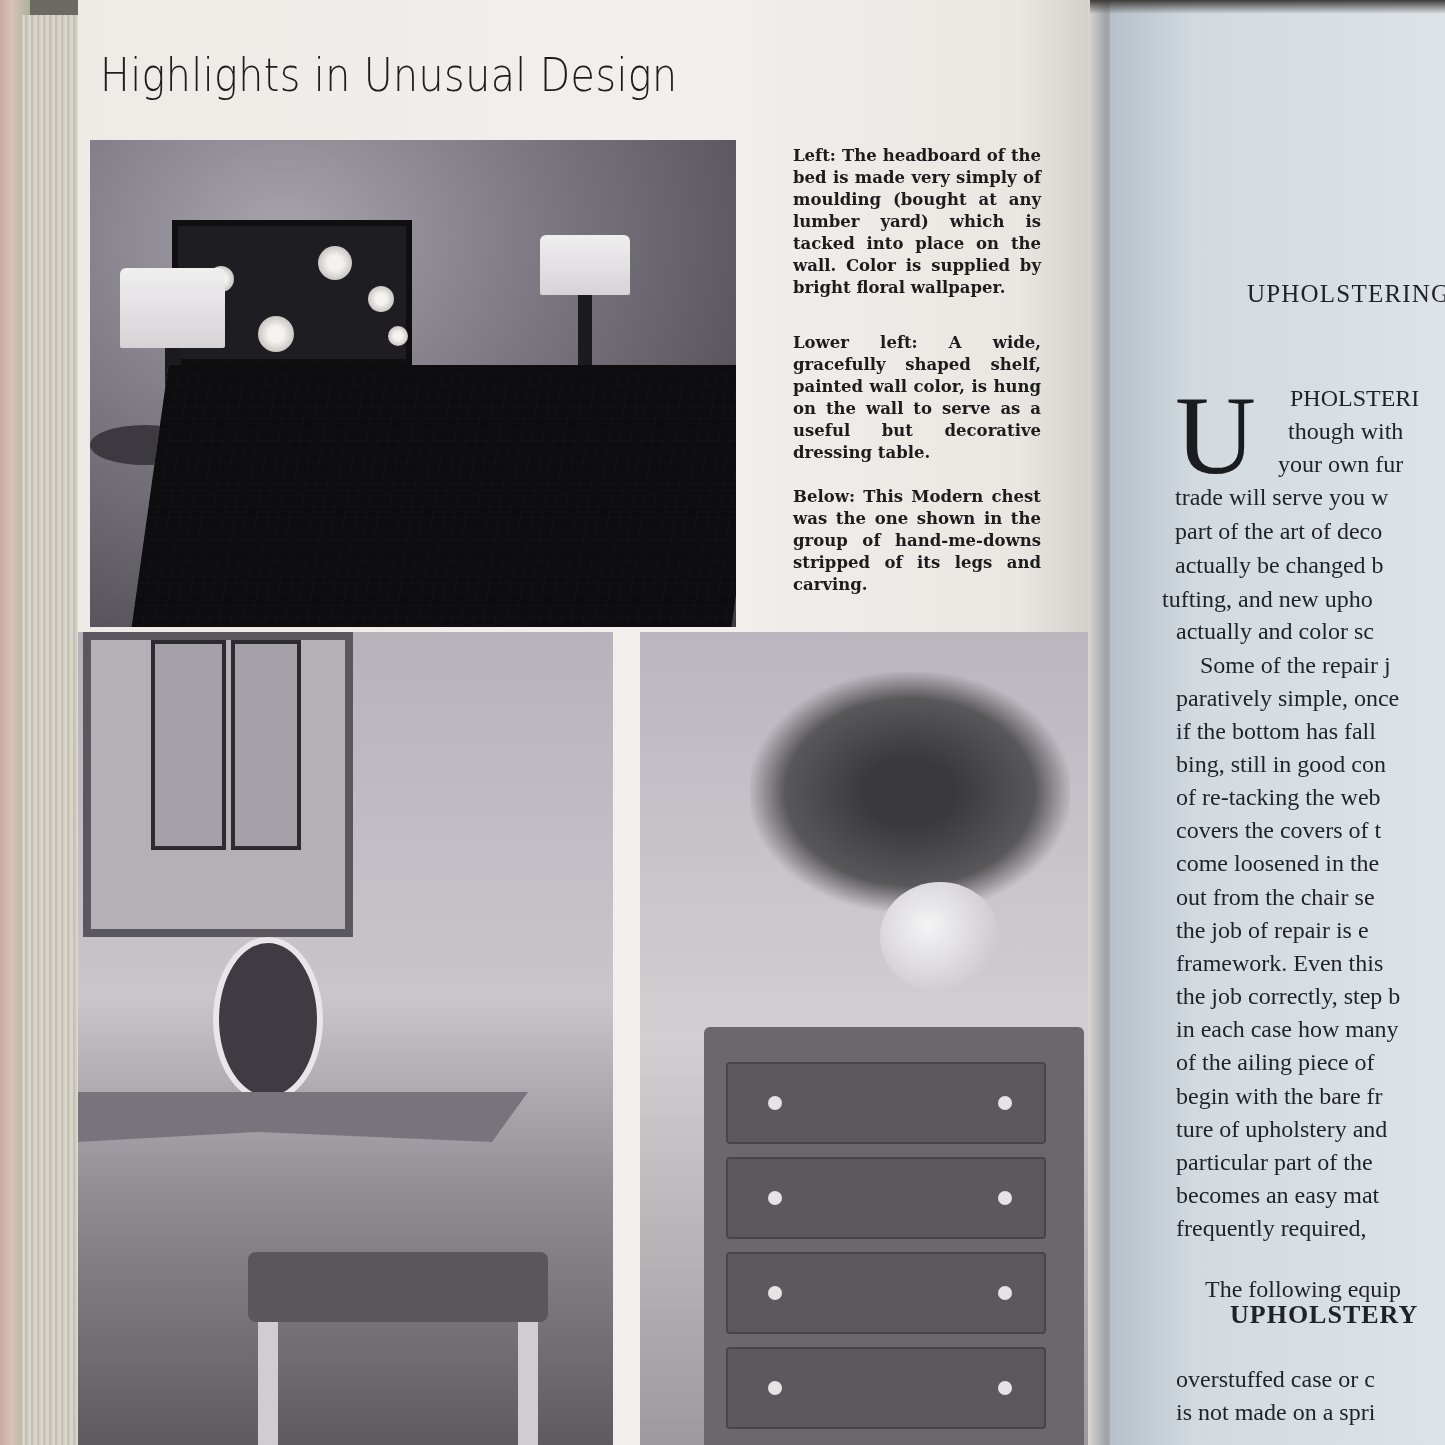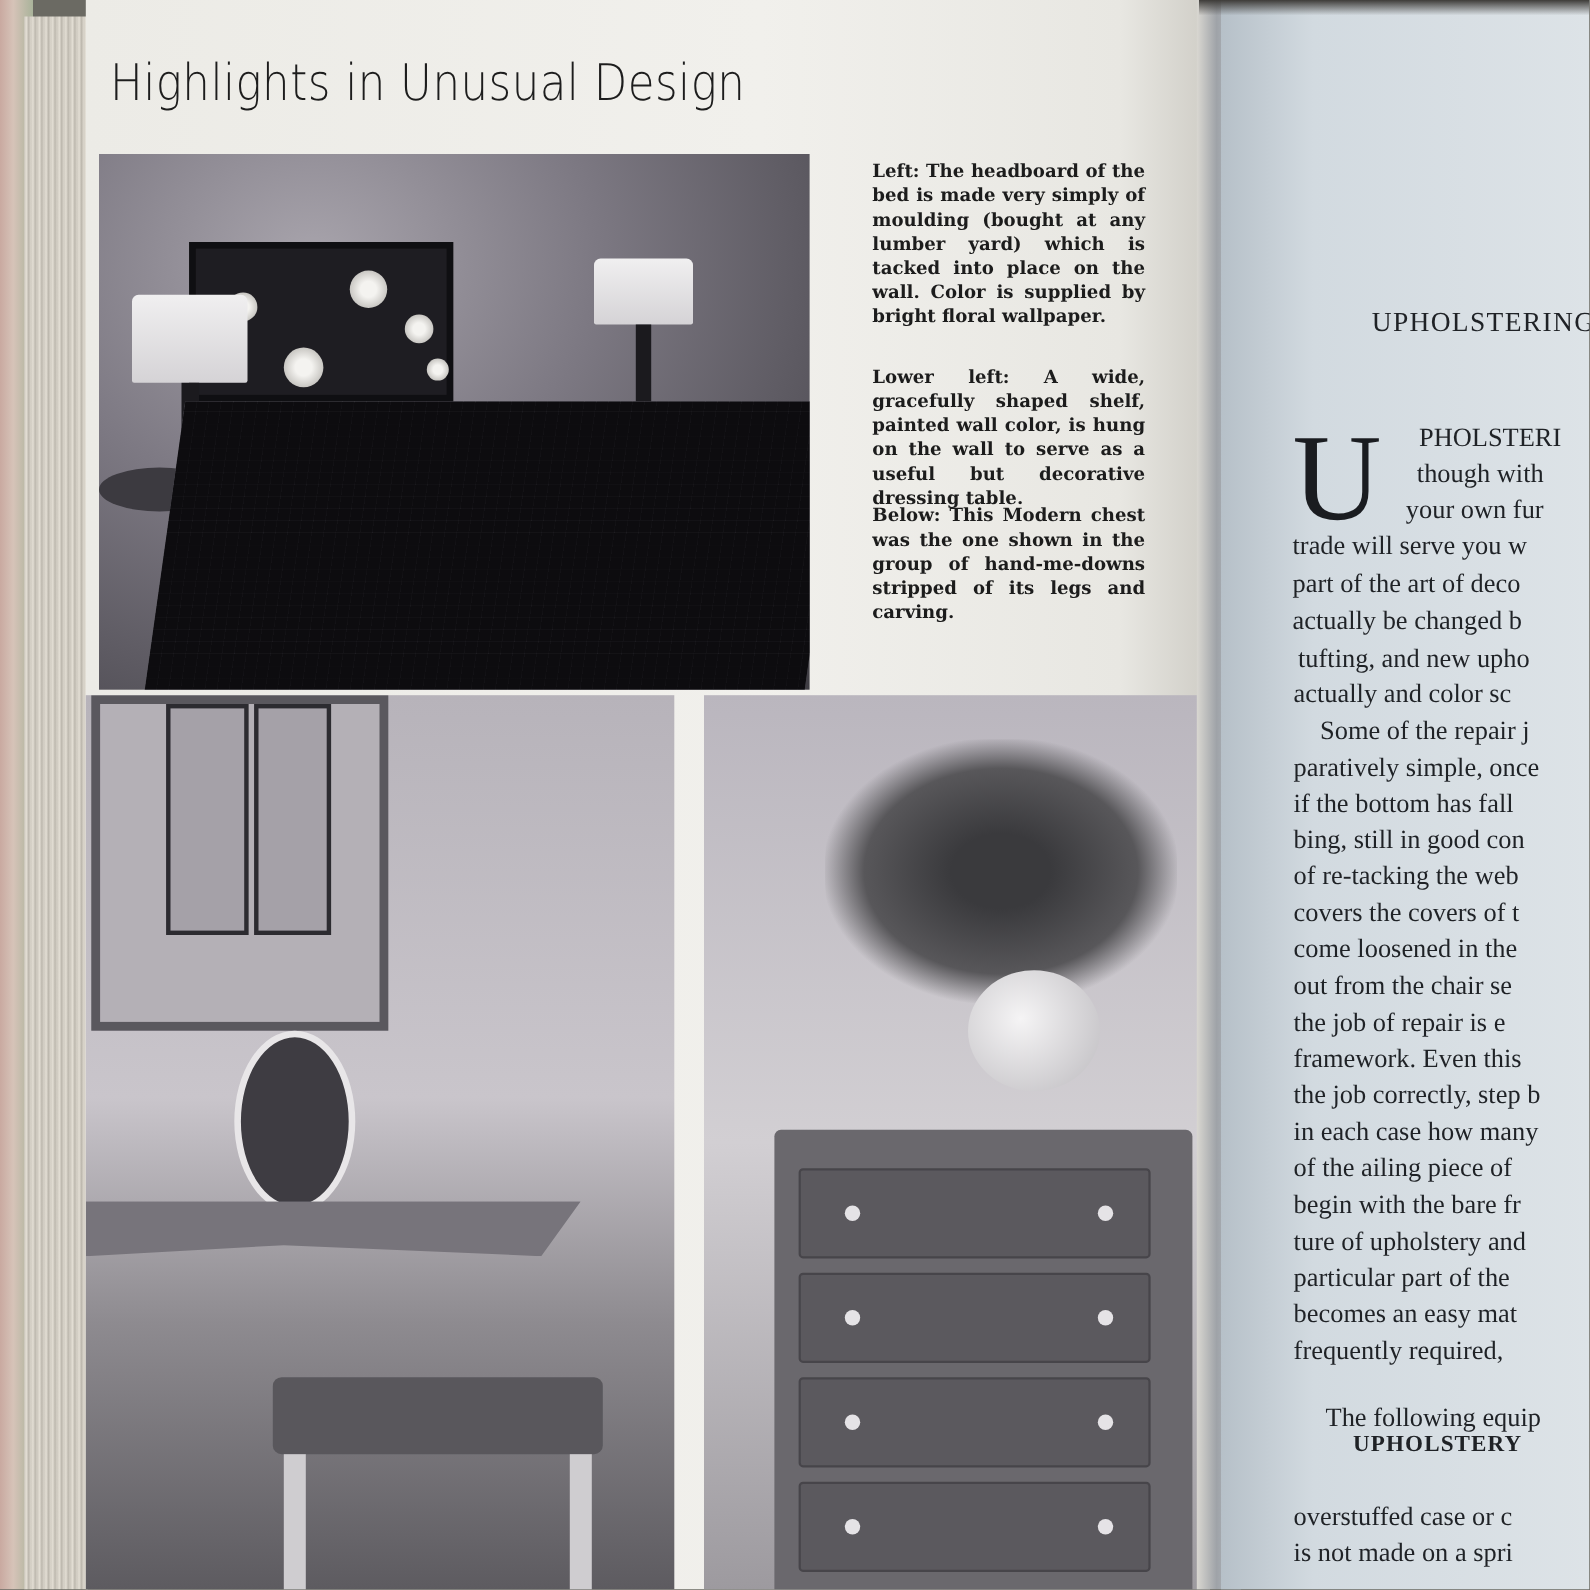--- a/index.html
+++ b/index.html
@@ -51,38 +51,38 @@
     .plant { position: absolute; left: 110px; top: 40px; width: 320px; height: 240px; border-radius: 45%; background: radial-gradient(ellipse, #3a3a3d 20%, #58575a 55%, transparent 72%); }
     .vase { position: absolute; left: 240px; top: 250px; width: 120px; height: 110px; border-radius: 50%; background: radial-gradient(circle at 40% 40%, #f5f4f5, #bdbbbf); }
     .chest { position: absolute; left: 64px; top: 395px; width: 380px; height: 420px; background: #6a686d; border-radius: 6px 6px 0 0; }
     .drawer { position: absolute; left: 22px; width: 320px; height: 82px; background: #5b595e; border: 2px solid #47454a; border-radius: 4px; }
     .knob { position: absolute; width: 14px; height: 14px; border-radius: 50%; background: #e5e3e6; top: 32px; }
 
     .caption { position: absolute; left: 715px; width: 248px; font-family: "DejaVu Serif", serif;
       font-weight: bold; font-size: 16.5px; line-height: 22px; color: #1c1c1c; text-align: justify; }
     .cap-1 { top: 145px; }
     .cap-2 { top: 332px; }
-    .cap-3 { top: 458px; }
+    .cap-3 { top: 486px; }
 
     
     .gutter { position: absolute; left: 1088px; top: 0; width: 40px; height: 1445px;
       background: linear-gradient(90deg, #d9d7d1 0%, #9fa3a8 45%, #b9c1c8 100%); }
 
     
     .page-right { position: absolute; left: 1110px; top: 0; width: 335px; height: 1445px;
       background: linear-gradient(90deg, #b6c0c8 0%, #d2dae0 25%, #dde3e7 100%); }
     .top-shadow { position: absolute; left: 1090px; top: 0; width: 355px; height: 14px; background: linear-gradient(180deg, #3e3c39, transparent); }
     .chapter-head { position: absolute; left: 100px; top: 280px; font-family: "Liberation Serif", serif;
       font-size: 25px; letter-spacing: 1.2px; color: #1f2226; white-space: nowrap; margin-left: 37px; }
     .dropcap { position: absolute; left: 65px; top: 385px; font-family: "Liberation Serif", serif;
       font-size: 112px; line-height: 100px; color: #1a1c20; }
     .body-line { position: absolute; font-family: "Liberation Serif", serif; font-size: 24px;
       color: #1f2226; white-space: nowrap; }
     .section-head { position: absolute; left: 120px; top: 1300px; font-family: "Liberation Serif", serif;
-      font-weight: bold; font-size: 21px; letter-spacing: 1px; color: #1f2226; white-space: nowrap; }
+      font-weight: bold; font-size: 26px; letter-spacing: 1px; color: #1f2226; white-space: nowrap; }
   </style>
 </head>
 <body>
 
 <div class="scene">
   <div class="cover-edge"></div>
   <div class="page-stack"></div>
 
   <div class="page-left">
     <div class="title">Highlights in Unusual Design</div>
@@ -149,21 +149,21 @@
 
   <div class="page-right">
     <div class="chapter-head">UPHOLSTERING</div>
     <div class="dropcap">U</div>
     <div class="body-line" style="left:180px;top:385px">PHOLSTERI</div>
     <div class="body-line" style="left:178px;top:418px">though with</div>
     <div class="body-line" style="left:168px;top:451px">your own fur</div>
     <div class="body-line" style="left:65px;top:484px">trade will serve you w</div>
     <div class="body-line" style="left:65px;top:518px">part of the art of deco</div>
     <div class="body-line" style="left:65px;top:552px">actually be changed b</div>
-    <div class="body-line" style="left:70px;top:586px">tufting, and new upho</div>
+    <div class="body-line" style="left:52px;top:586px">tufting, and new upho</div>
     <div class="body-line" style="left:66px;top:618px">actually and color sc</div>
     <div class="body-line" style="left:90px;top:652px">Some of the repair j</div>
     <div class="body-line" style="left:66px;top:685px">paratively simple, once</div>
     <div class="body-line" style="left:66px;top:718px">if the bottom has fall</div>
     <div class="body-line" style="left:66px;top:751px">bing, still in good con</div>
     <div class="body-line" style="left:66px;top:784px">of re-tacking the web</div>
     <div class="body-line" style="left:66px;top:817px">covers the covers of t</div>
     <div class="body-line" style="left:66px;top:850px">come loosened in the</div>
     <div class="body-line" style="left:66px;top:884px">out from the chair se</div>
     <div class="body-line" style="left:66px;top:917px">the job of repair is e</div>

